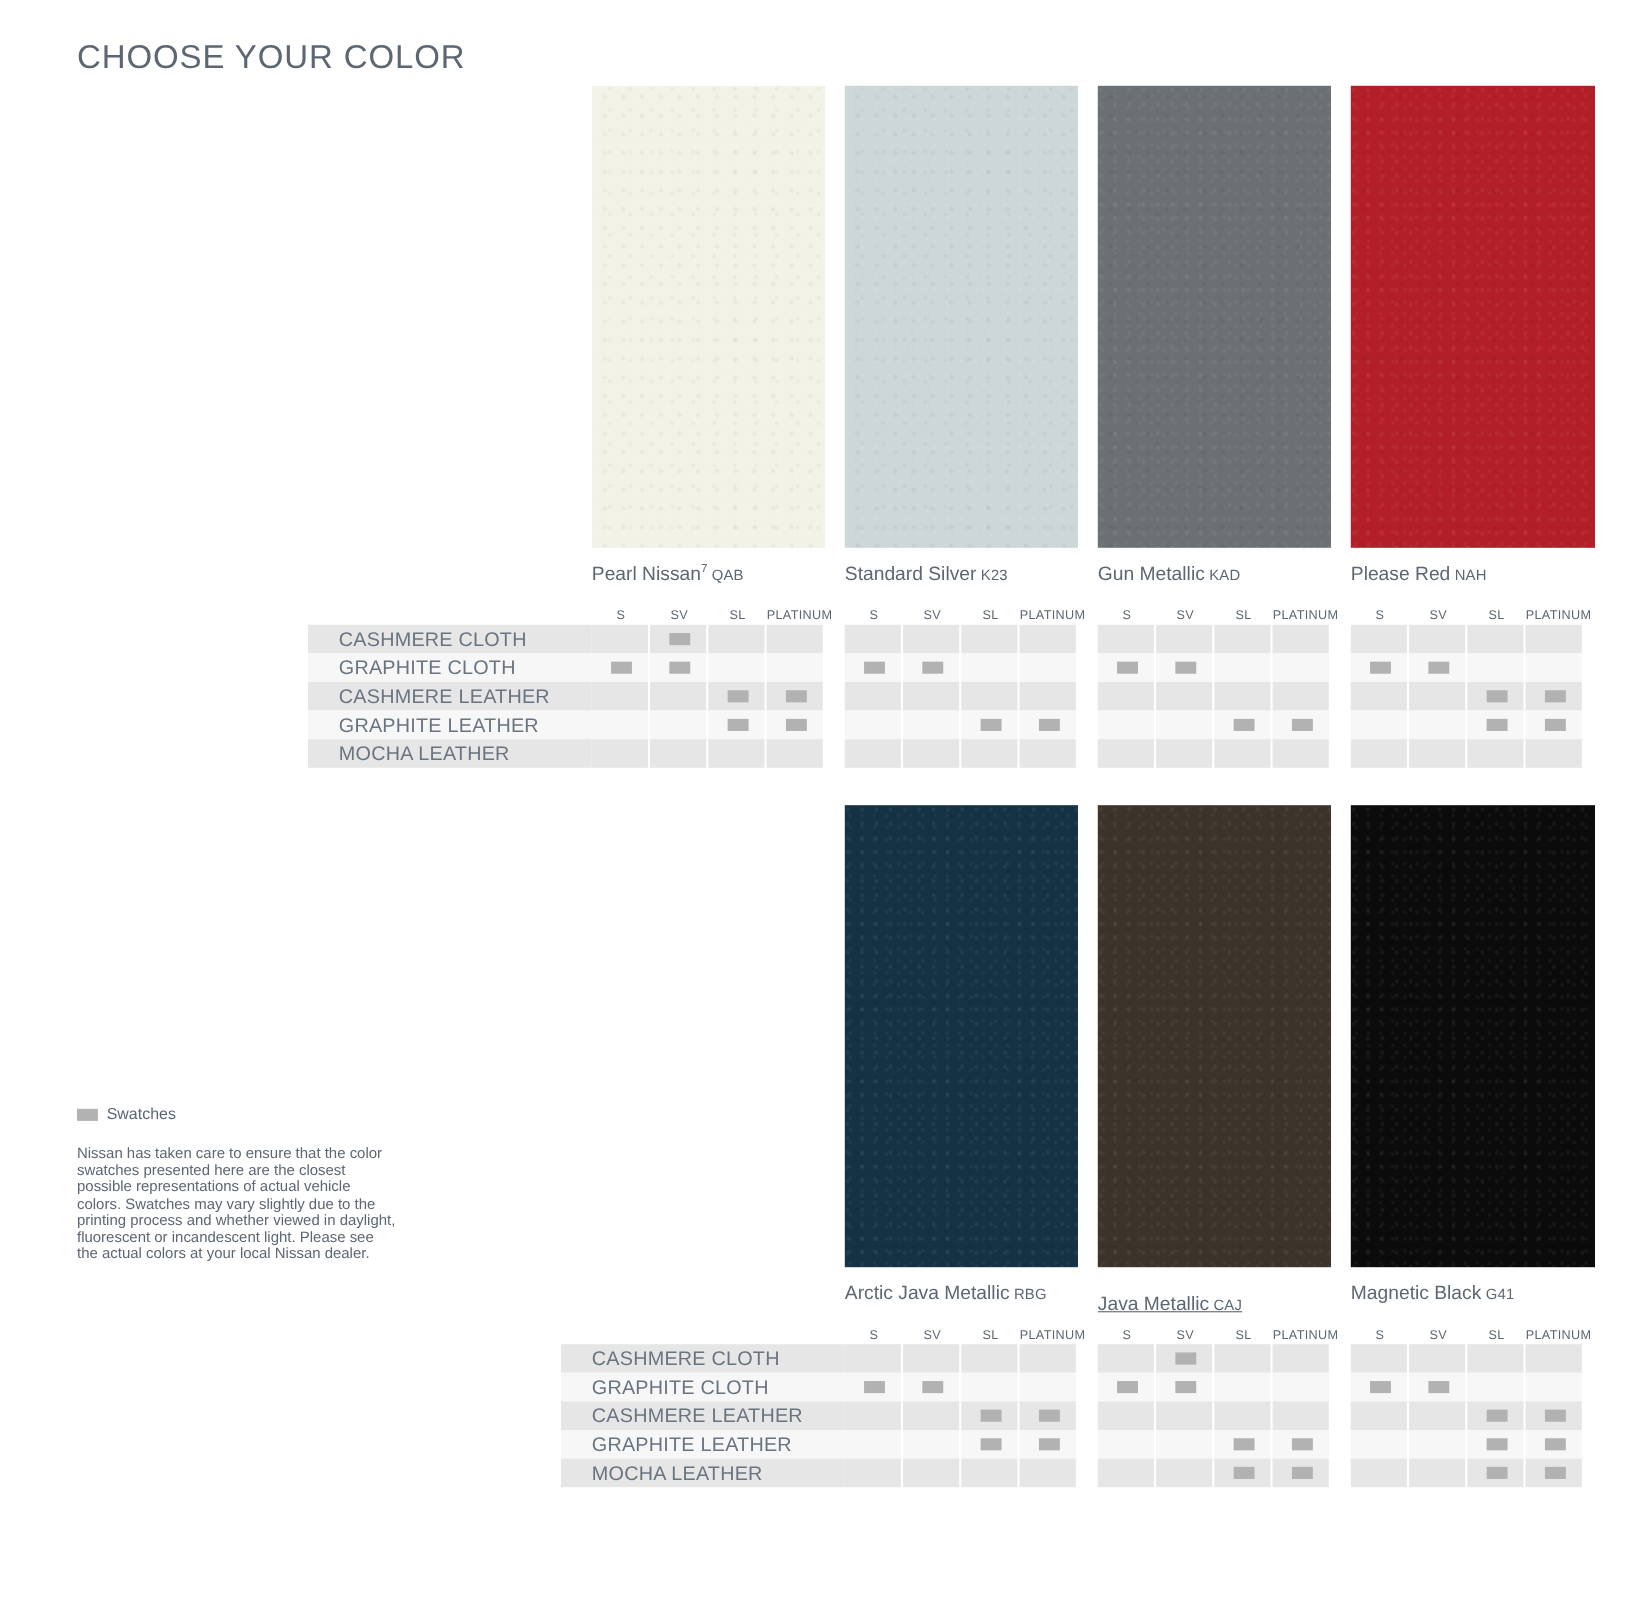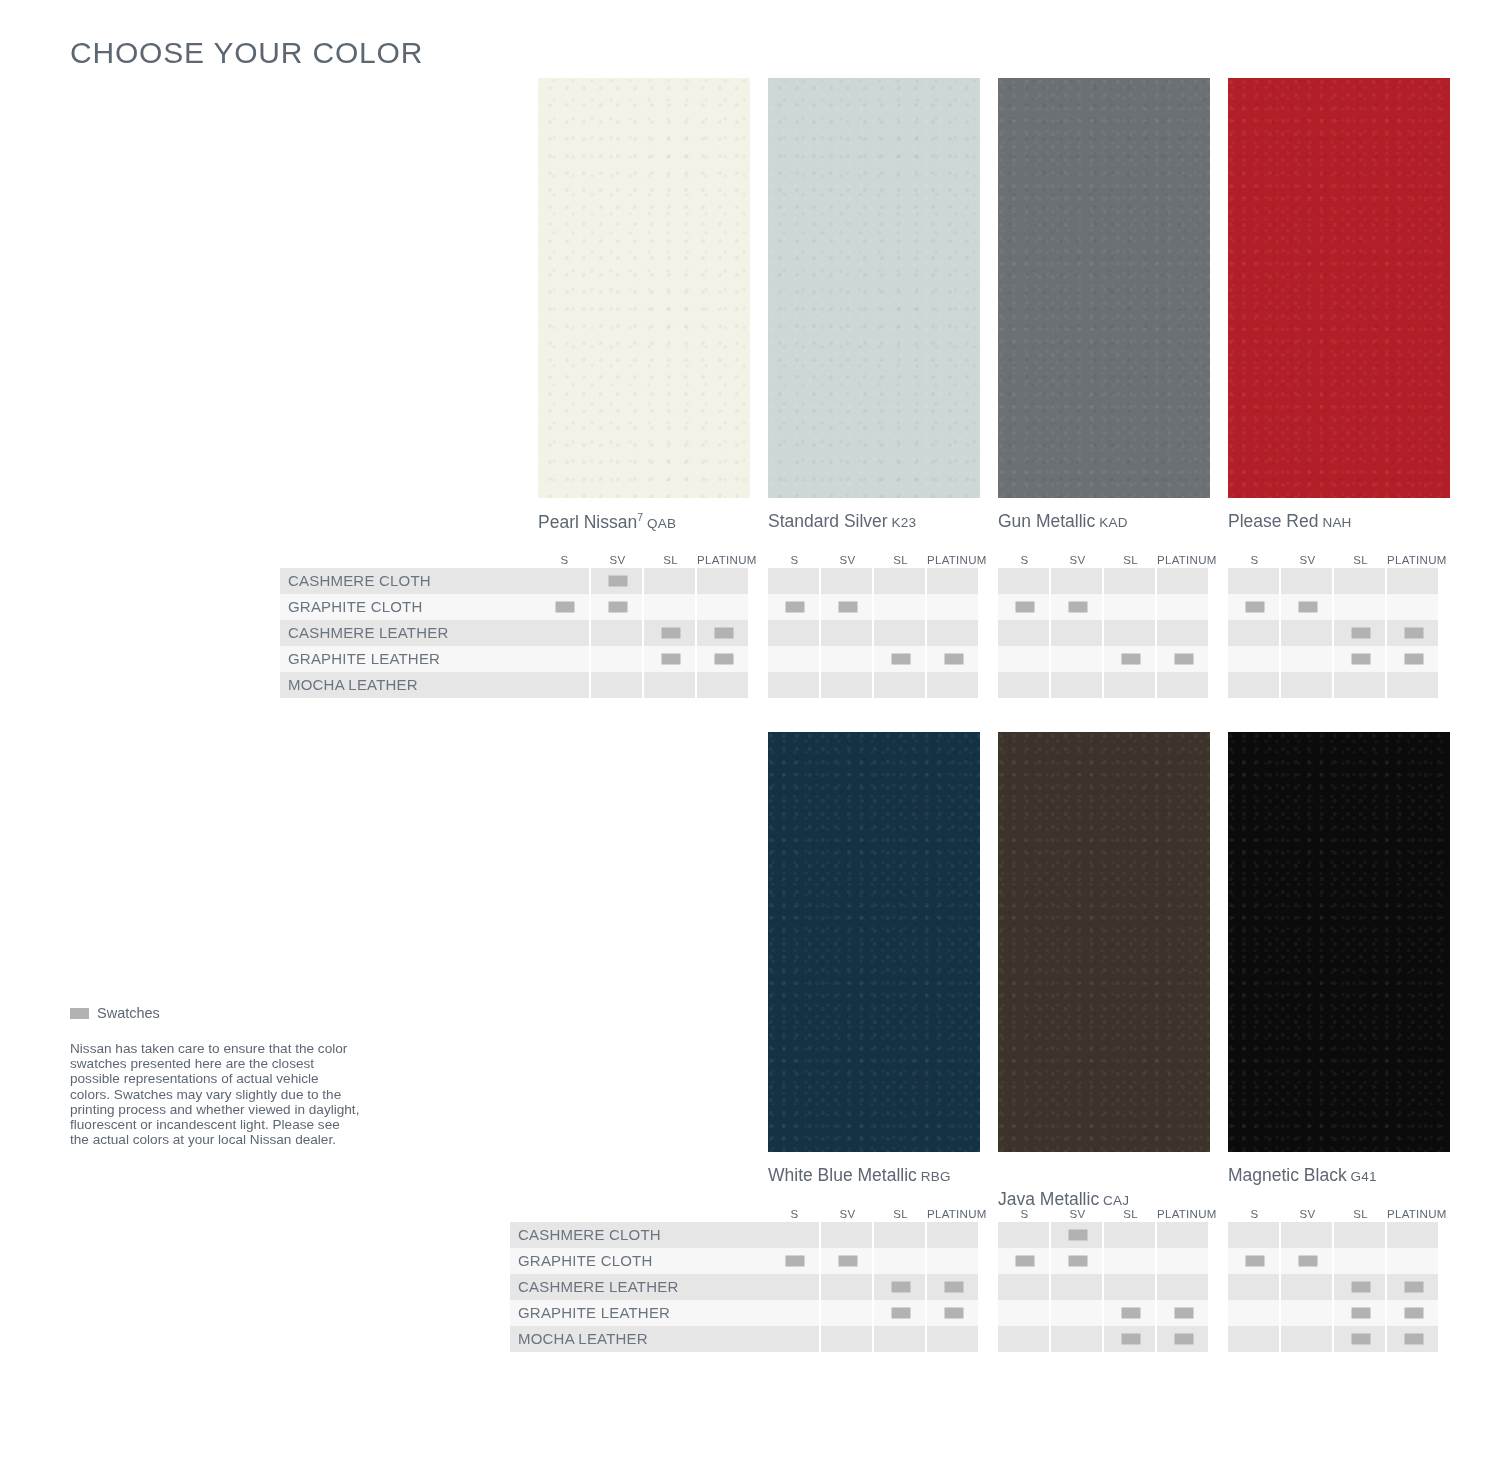--- a/index.html
+++ b/index.html
@@ -78,24 +78,24 @@
     font-size: 11.5px;
     color: #5d6773;
     letter-spacing: 0.3px;
     line-height: 12px;
   }
 
   .row-labels { position: absolute; }
   .row-label {
     height: 26px;
     line-height: 26px;
-    font-size: 15px;
+    font-size: 18px;
     letter-spacing: 0.2px;
     color: #6a7480;
-    padding-left: 8px;
+    padding-left: 28px;
     white-space: nowrap;
   }
   .row-label.odd  { background: #e6e6e6; }
   .row-label.even { background: #f7f7f7; }
 
   .cells { position: absolute; }
   .cell-row { display: flex; height: 26px; }
   .cell {
     position: relative;
     height: 26px;
@@ -504,25 +504,25 @@
           <span class="sep"></span>
         </div>
       </div>
     </div>
   </div>
 
 <div id="band-1" class="swatch-band" style="left:0; top:732px; width:1494px; height:626px;">
     <div class="swatch" style="left: 768px; width: 212px; height: 420px;">
       <div class="swatch-inner" style="background: rgb(20, 50, 68);"></div>
     </div>
-    <div class="swatch-label" style="left: 768px; top: 433px;"><span>White Blue Metallic</span><span class="code"> RBG</span></div>
+    <div class="swatch-label" style="left: 768px; top: 433px;"><span>Arctic Java Metallic</span><span class="code"> RBG</span></div>
     <div class="swatch" style="left: 998px; width: 212px; height: 420px;">
       <div class="swatch-inner" style="background: rgb(60, 51, 42);"></div>
     </div>
-    <div class="swatch-label" style="left: 998px; top: 457px;"><span>Java Metallic</span><span class="code"> CAJ</span></div>
+    <div class="swatch-label" style="left: 998px; top: 443px; text-decoration: underline;"><span>Java Metallic</span><span class="code"> CAJ</span></div>
     <div class="swatch" style="left: 1228px; width: 222px; height: 420px;">
       <div class="swatch-inner" style="background: rgb(11, 11, 12);"></div>
     </div>
     <div class="swatch-label" style="left: 1228px; top: 433px;"><span>Magnetic Black</span><span class="code"> G41</span></div>
     <div class="row-labels" style="left: 510px; top: 490px; width: 258px;">
       <div class="row-label odd">CASHMERE CLOTH</div>
       <div class="row-label even">GRAPHITE CLOTH</div>
       <div class="row-label odd">CASHMERE LEATHER</div>
       <div class="row-label even">GRAPHITE LEATHER</div>
       <div class="row-label odd">MOCHA LEATHER</div>

